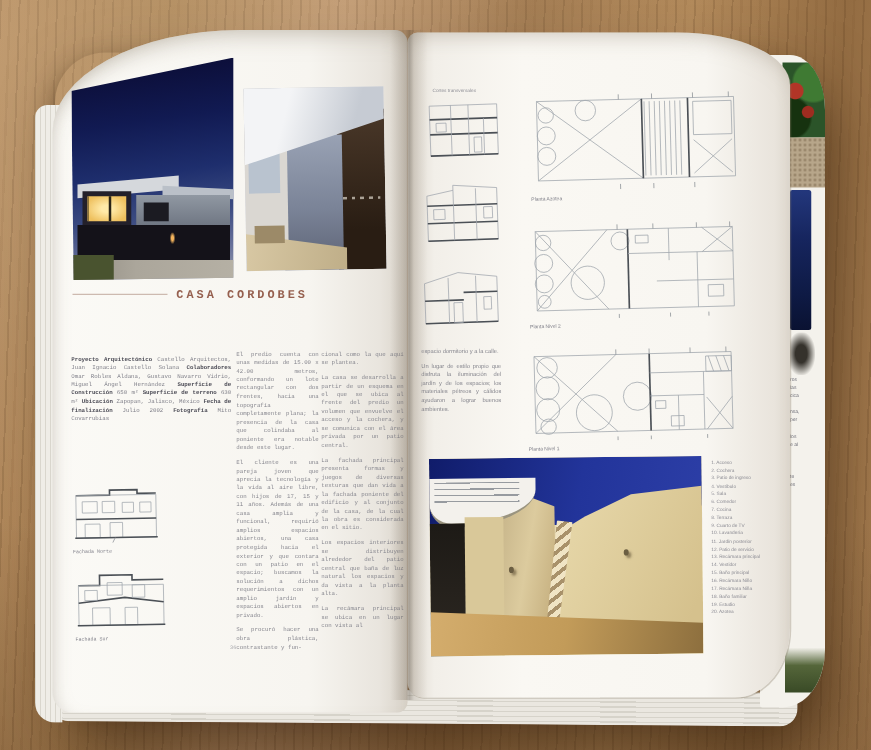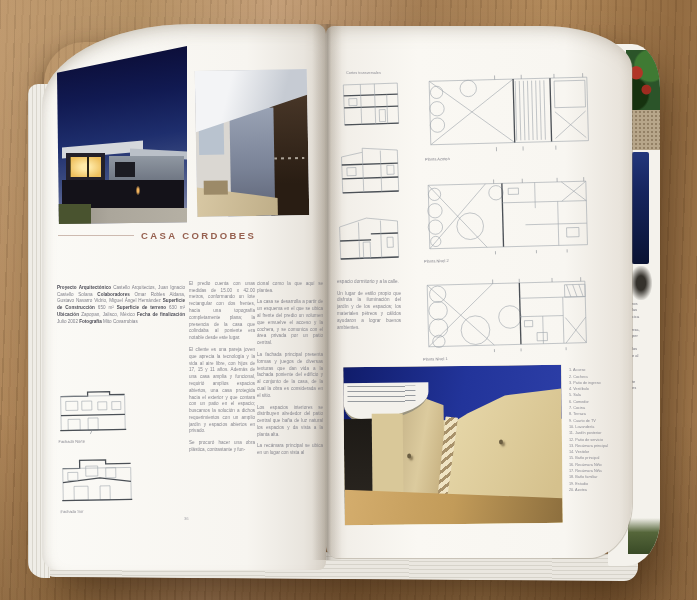--- a/index.html
+++ b/index.html
@@ -40,21 +40,21 @@
   .np-frags{left:24px;top:256px;width:26px;color:#6f6f78;font-size:8px;line-height:13px;
     transform:scale(.5);transform-origin:0 0;width:52px;}
   .np-frags div{height:13px;}
   .np-grass{left:20px;top:474px;width:34px;height:36px;
     background:linear-gradient(180deg,rgba(244,242,236,0),#55663a 40%,#394a26 100%);}
   
   .page{background:#f6f4ef;}
   .page-left{left:42px;top:24px;width:284px;height:546px;
     border-radius:150px 10px 8px 16px / 82px 10px 8px 16px;
     background:linear-gradient(to right,#fbfaf6 0%,#f7f5f0 72%,#e9e5de 92%,#d8d2c8 100%);
-    box-shadow:inset 0 16px 20px -14px rgba(150,138,120,.55), inset 10px 0 14px -10px rgba(150,138,120,.35);}
+    box-shadow:inset 0 16px 20px -14px rgba(150,138,120,.55), inset 10px 0 14px -10px rgba(150,138,120,.35);font-family:Liberation Mono, monospace;}
   .page-right{left:326px;top:26px;width:306px;height:532px;
     border-radius:8px 90px 44px 12px / 8px 42px 56px 12px;
     background:linear-gradient(to right,#ddd7cd 0%,#f2efe9 7%,#faf8f3 30%,#f8f6f1 78%,#e9e4dc 96%,#ded8ce 100%);
     box-shadow:inset 0 14px 18px -13px rgba(150,138,120,.5), 1px 1px 0 rgba(140,128,110,.35);}
   .spine{left:312px;top:24px;width:30px;height:536px;
     background:linear-gradient(to right,rgba(0,0,0,0),rgba(108,94,78,.26) 42%,rgba(62,52,40,.32) 52%,rgba(108,94,78,.16) 64%,rgba(0,0,0,0));}
   
   .tiny{font-size:9.2px;line-height:13.6px;color:#86868e;text-align:justify;
     transform:scale(.5);transform-origin:0 0;}
   .tiny p{margin:0 0 10px 0;}

